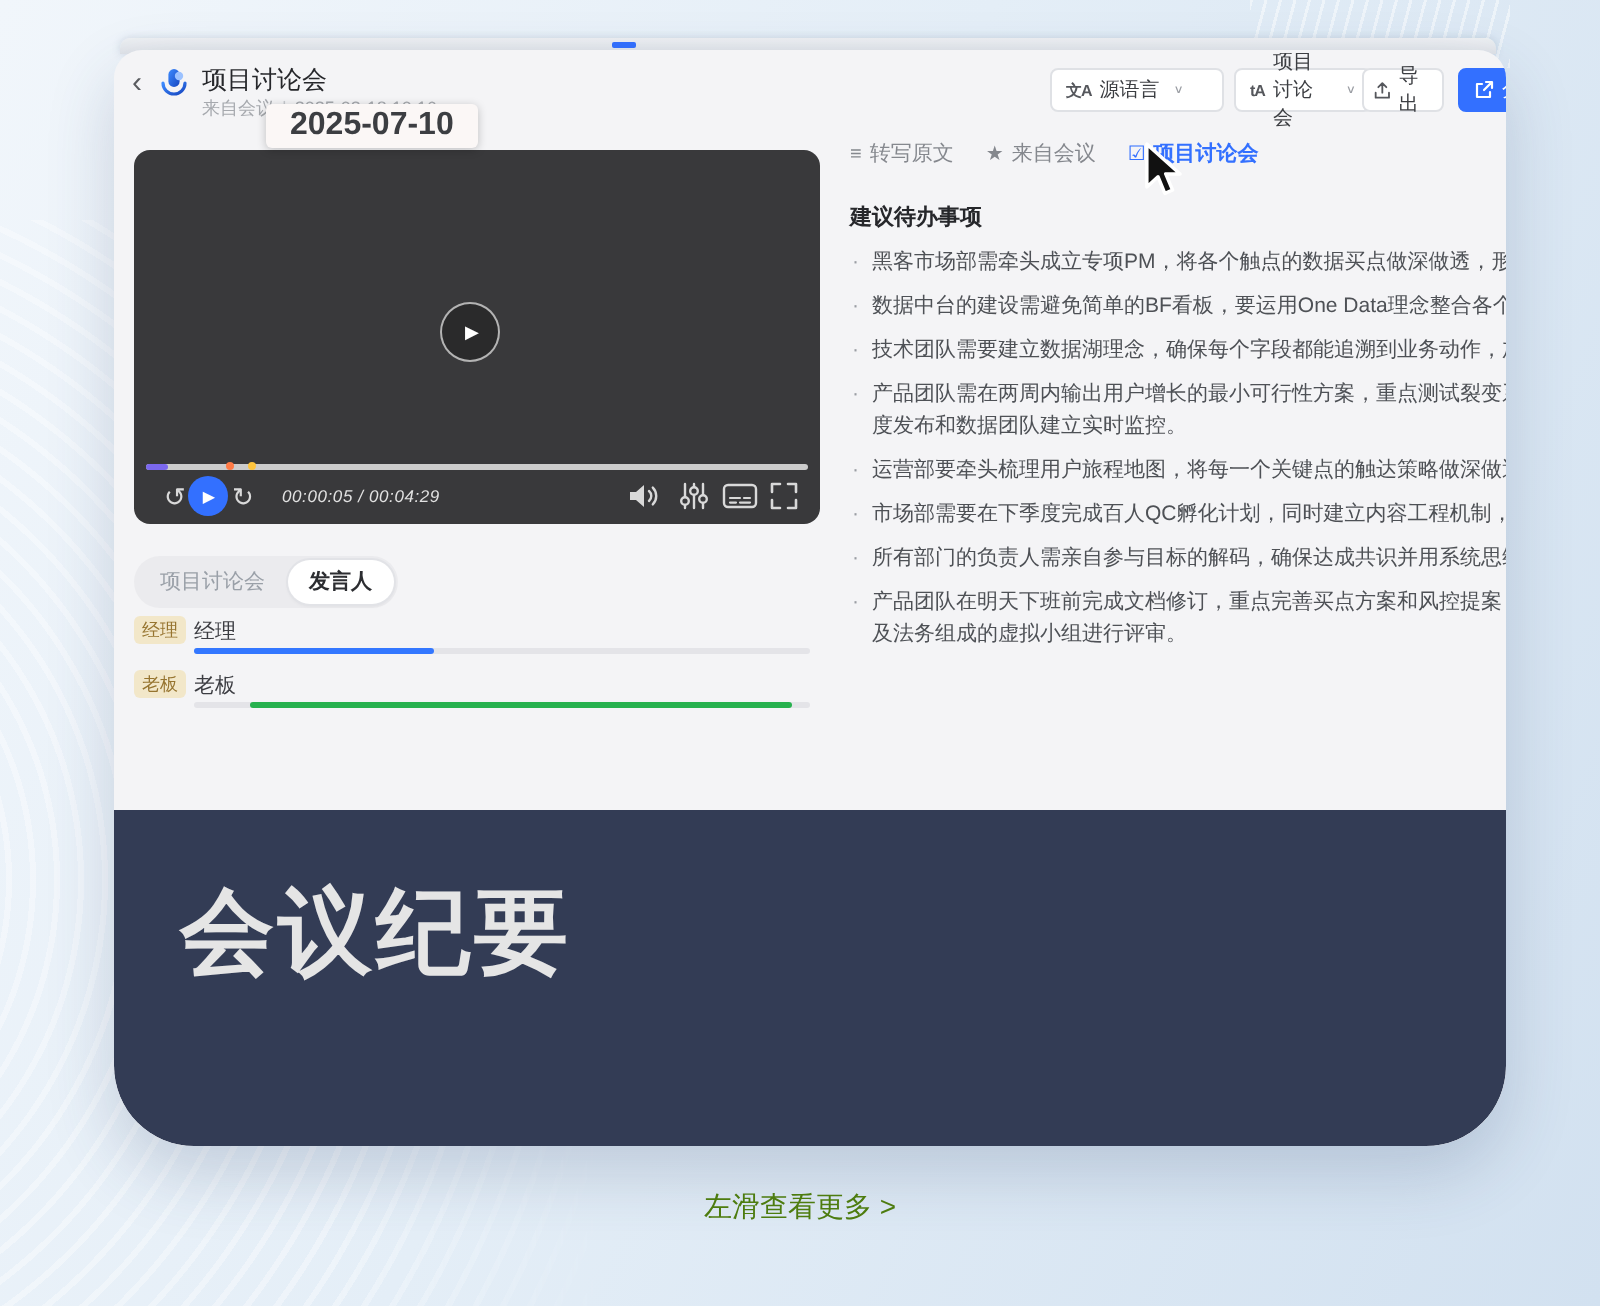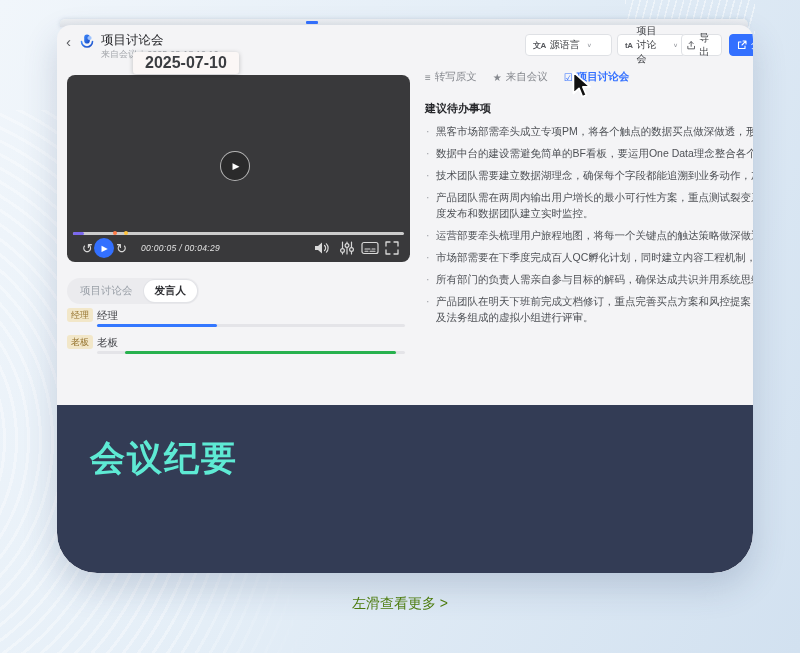--- a/index.html
+++ b/index.html
@@ -86,21 +86,21 @@
   .rtab i{font-style:normal;font-size:10px;}
   .rtab.active{color:var(--accent,#3370ff);font-weight:bold;}
   .rhead{font-size:11px;font-weight:bold;color:#26272b;margin-bottom:7px;}
   .todo-list{list-style:none;margin:0;padding:0;width:466px;}
   .todo-list li{position:relative;padding-left:11px;font-size:10.5px;line-height:16px;color:#4e5156;margin-bottom:6px;}
   .todo-list li::before{content:"·";position:absolute;left:1px;top:0;color:#9a9da3;}
 
   
   .banner{position:absolute;left:0;top:380px;width:696px;height:168px;background:var(--banner_bg,#333c55);
     border-radius:0 0 40px 40px;}
-  .banner-title{position:absolute;left:33px;top:30px;font-size:35px;font-weight:bold;color:#5eead4;letter-spacing:2px;}
+  .banner-title{position:absolute;left:33px;top:30px;font-size:47px;font-weight:bold;color:#e5e5e5;letter-spacing:2px;}
   .banner-sub{position:absolute;left:33px;top:94px;font-size:16.5px;color:#fff;letter-spacing:.5px;}
 
   
   .cursor{position:absolute;left:571px;top:71px;z-index:20;}
   .footer{position:absolute;left:0;top:595px;width:100%;text-align:center;font-size:14px;color:#4d7c0f;cursor:pointer;}
 </style>
 </head>
 <body>
 
 <div class="bg-waves"></div>

